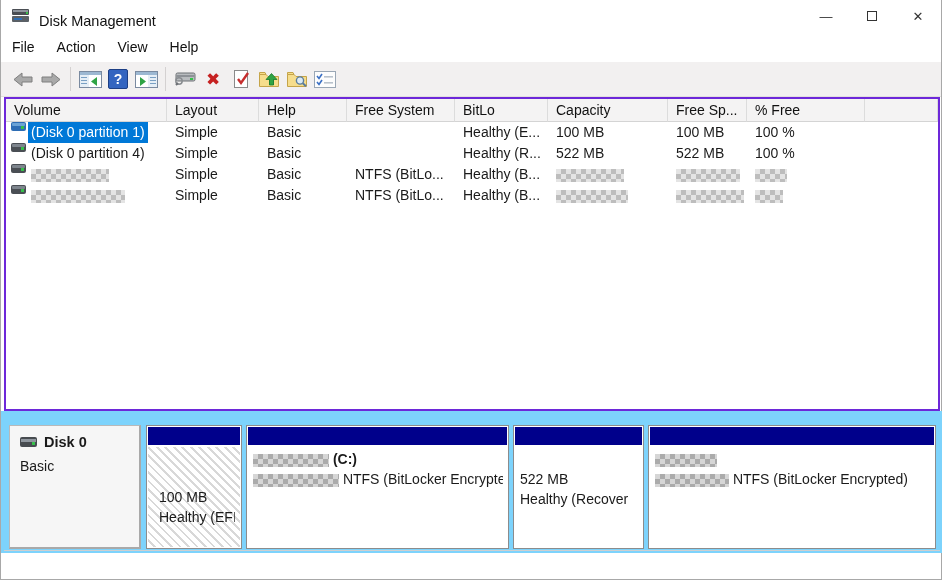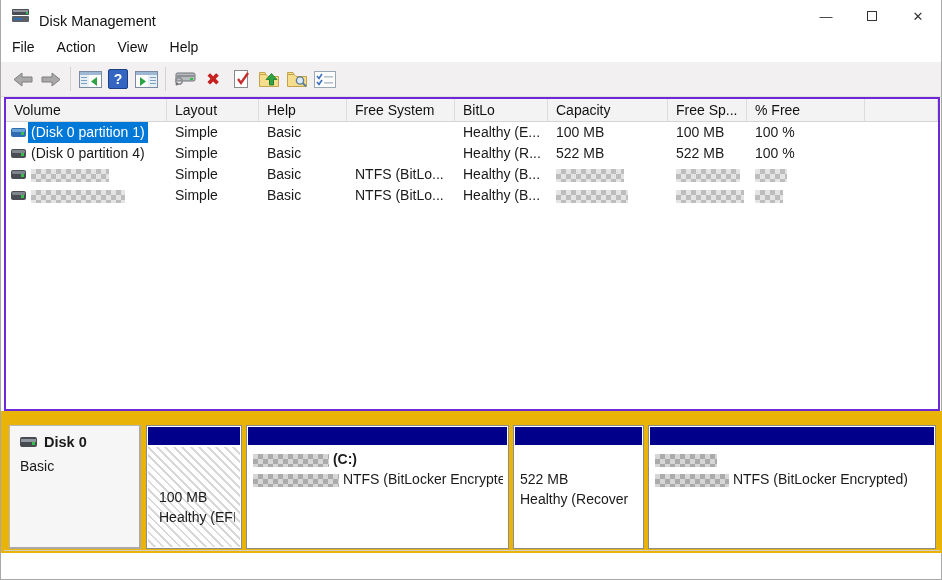--- a/index.html
+++ b/index.html
@@ -23,21 +23,21 @@
   .toolbar { position:absolute; top:62px; left:0; width:100%; height:35px; background:#f2f0f0; border-bottom:1px solid #e2dfdf; display:flex; align-items:center; padding-left:8px; }
   .tb-btn { width:28px; height:27px; display:flex; align-items:center; justify-content:center; }
   .tb-sep { width:1px; height:24px; background:#d4d1d1; margin:0 5px; }
   .redx { color:#c62121; font-size:17px; font-weight:bold; line-height:1; }
 
   
   .table-panel { position:absolute; top:97px; left:3px; width:936px; height:314px; background:#fff; border:2px solid #6d28d9; }
   .tgrid { display:grid; grid-template-columns:161px 92px 88px 108px 93px 120px 79px 118px 1fr; }
   .th { height:23px; line-height:22px; background:#f4f3f3; border-right:1px solid #dcdcdc; border-bottom:1px solid #d4d4d4; padding-left:8px; white-space:nowrap; overflow:hidden; color:#111; }
   .td { height:21px; line-height:21px; padding-left:8px; white-space:nowrap; overflow:hidden; background:#fff; }
-  .vol-cell { display:flex; align-items:center; padding-left:5px; }
+  .vol-cell { display:flex; padding-left:5px; }
   .vol-label { padding:0 3px; margin-left:2px; white-space:nowrap; }
   .vol-label.selected { background:#0078d7; color:#fff; }
 
   
   .drive-ico { position:relative; width:15px; height:9px; background:#4a4e54; border-radius:2px; flex:0 0 15px; }
   .drive-ico::before { content:""; position:absolute; left:1px; top:1px; right:1px; height:3px; background:#7e858d; border-radius:1px; }
   .drive-ico::after { content:""; position:absolute; right:2px; bottom:2px; width:3px; height:3px; background:#35c04a; }
   .drive-ico.blue { background:#2e6db4; }
   .drive-ico.blue::before { background:#6ba3d6; }
 
@@ -45,21 +45,21 @@
   .redacted { display:inline-block; height:13px; vertical-align:middle;
     background-image:
       linear-gradient(45deg,#bdbdbd 25%,transparent 25%,transparent 75%,#bdbdbd 75%),
       linear-gradient(45deg,#bdbdbd 25%,#e4e4e4 25%,#e4e4e4 75%,#bdbdbd 75%);
     background-size:10px 10px; background-position:0 0,5px 5px; }
   .r-dark { background-image:
       linear-gradient(45deg,#ababab 25%,transparent 25%,transparent 75%,#ababab 75%),
       linear-gradient(45deg,#ababab 25%,#d6d6d6 25%,#d6d6d6 75%,#ababab 75%); }
 
   
-  .bottom-area { position:absolute; top:411px; left:0; width:942px; height:142px; background:#eab308; }
+  .bottom-area { position:absolute; top:411px; left:0; width:942px; height:142px; background:#7dd3fc; }
   .disk-label-box { position:absolute; top:14px; left:8px; width:132px; height:124px; background:#f6f6f6; border:1px solid #b9b9b9; border-right:2px solid #a9a9a9; border-bottom:2px solid #a9a9a9; padding:8px 0 0 10px; }
   .disk-title-row { display:flex; align-items:center; gap:7px; margin-bottom:6px; }
   .disk-title { font-weight:bold; font-size:14.5px; }
   .disk-sub { line-height:20px; }
   .bigdrive-ico { position:relative; width:17px; height:10px; background:#474b50; border-radius:2px; }
   .bigdrive-ico::before { content:""; position:absolute; left:1px; top:2px; right:1px; height:3px; background:#8f969e; }
   .bigdrive-ico::after { content:""; position:absolute; right:2px; bottom:2px; width:3px; height:3px; background:#35c04a; }
 
   .partition { position:absolute; top:14px; height:124px; background:#fff; border:1px solid #8c8c8c; }
   .part-bar { height:19px; background:#00008b; border-bottom:1px solid #fff; margin:1px 1px 0 1px; }

